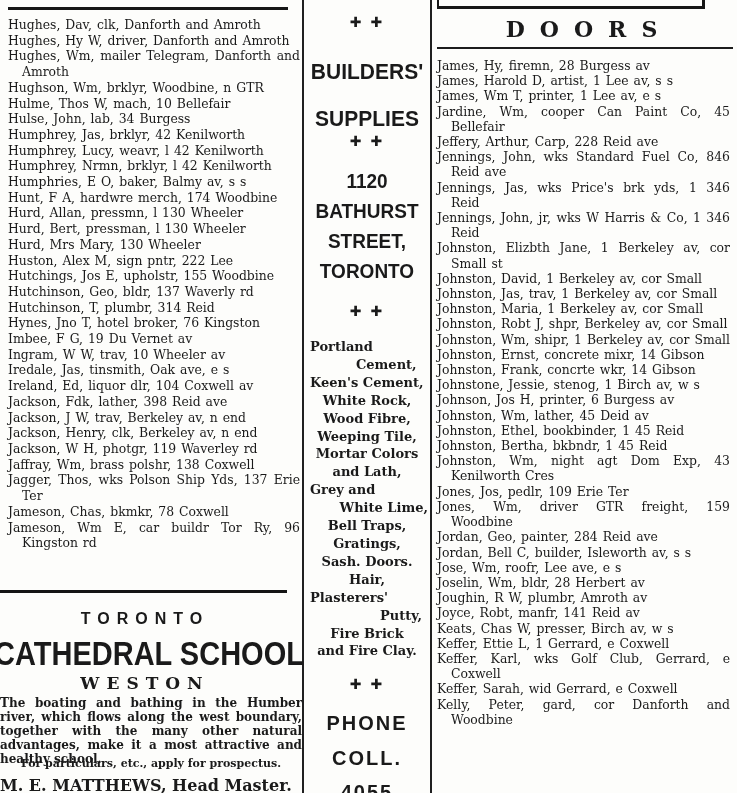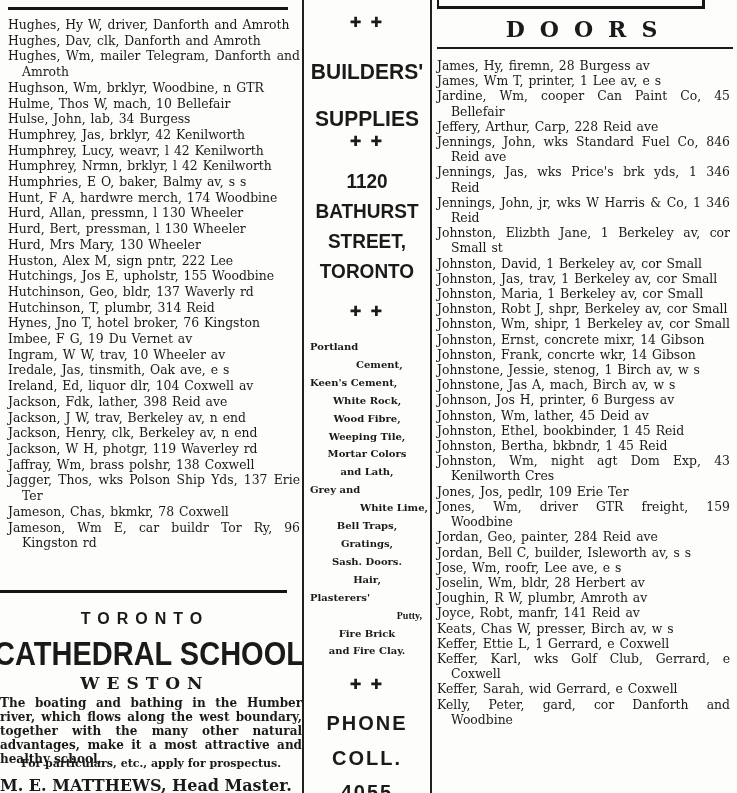--- a/index.html
+++ b/index.html
@@ -35,25 +35,25 @@
     font-family:"DejaVu Serif","Liberation Serif",serif;
   }
   
   .mid{position:absolute;left:306px;width:122px;text-align:center;}
   .orn{font-family:"DejaVu Sans","Liberation Sans",sans-serif;font-size:14px;font-weight:bold;letter-spacing:2px;}
   .orn1{top:14px;} .orn2{top:133px;} .orn3{top:303px;} .orn4{top:676px;}
   .mid-title{top:48px;font-family:"Liberation Sans","DejaVu Sans",sans-serif;
     font-weight:bold;font-size:21px;line-height:43px;transform:scaleY(1.08);transform-origin:top;}
   .mid-address{top:166px;font-family:"Liberation Sans","DejaVu Sans",sans-serif;
     font-weight:bold;font-size:19px;line-height:28px;transform:scaleY(1.08);transform-origin:top;}
-  .mid-products{top:338px;font-size:10px;font-weight:bold;line-height:17.9px;text-align:center;}
+  .mid-products{top:338px;font-size:13px;font-weight:bold;line-height:17.9px;text-align:center;}
   .p-left{text-align:left;padding-left:4px;}
   .p-indent{text-align:left;padding-left:50px;}
   .p-rightish{text-align:right;padding-left:18px;}
-  .p-right{text-align:right;padding-right:6px;font-family:Liberation Serif, serif;}
+  .p-right{text-align:right;padding-right:6px;}
   .mid-phone{top:706px;font-family:"Liberation Sans","DejaVu Sans",sans-serif;
     font-weight:bold;font-size:20px;line-height:33px;letter-spacing:2px;transform:scaleY(1.05);transform-origin:top;}
   
   .school-city{position:absolute;left:0;top:610px;width:290px;text-align:center;
     font-family:"Liberation Sans","DejaVu Sans",sans-serif;font-weight:bold;
     font-size:16px;letter-spacing:7px;}
   .school-name{position:absolute;left:-16px;top:636px;width:330px;text-align:center;
     font-family:"Liberation Sans","DejaVu Sans",sans-serif;font-weight:bold;
     font-size:29px;white-space:nowrap;transform:scaleY(1.12);transform-origin:top;}
   .school-place{position:absolute;left:0;top:673px;width:290px;text-align:center;
@@ -71,22 +71,22 @@
 <div class="page">
 
   <div class="rule-top-left"></div>
   <div class="vline vline-left"></div>
   <div class="vline vline-right"></div>
   <div class="box-remnant-h"></div>
   <div class="box-remnant-vl"></div>
   <div class="box-remnant-vr"></div>
 
   <div class="entries entries-left">
+      <div class="entry">Hughes, Dav, clk, Danforth and Amroth</div>
       <div class="entry">Hughes, Hy W, driver, Danforth and Amroth</div>
-      <div class="entry">Hughes, Dav, clk, Danforth and Amroth</div>
       <div class="entry">Hughes, Wm, mailer Telegram, Danforth and Amroth</div>
       <div class="entry">Hughson, Wm, brklyr, Woodbine, n GTR</div>
       <div class="entry">Hulme, Thos W, mach, 10 Bellefair</div>
       <div class="entry">Hulse, John, lab, 34 Burgess</div>
       <div class="entry">Humphrey, Jas, brklyr, 42 Kenilworth</div>
       <div class="entry">Humphrey, Lucy, weavr, l 42 Kenilworth</div>
       <div class="entry">Humphrey, Nrmn, brklyr, l 42 Kenilworth</div>
       <div class="entry">Humphries, E O, baker, Balmy av, s s</div>
       <div class="entry">Hunt, F A, hardwre merch, 174 Woodbine</div>
       <div class="entry">Hurd, Allan, pressmn, l 130 Wheeler</div>
@@ -155,36 +155,36 @@
   <div class="mid orn orn4">✚ ✚</div>
   <div class="mid mid-phone">
     <div>PHONE</div>
     <div>COLL. 4055</div>
   </div>
 
   <div class="doors-header">DOORS</div>
   <div class="rule-doors"></div>
   <div class="entries entries-right">
       <div class="entry">James, Hy, firemn, 28 Burgess av</div>
+      <div class="entry">James, Harold D, artist, 1 Lee av, s s</div>
       <div class="entry">James, Wm T, printer, 1 Lee av, e s</div>
       <div class="entry">Jardine, Wm, cooper Can Paint Co, 45 Bellefair</div>
       <div class="entry">Jeffery, Arthur, Carp, 228 Reid ave</div>
       <div class="entry">Jennings, John, wks Standard Fuel Co, 846 Reid ave</div>
       <div class="entry">Jennings, Jas, wks Price's brk yds, 1 346 Reid</div>
       <div class="entry">Jennings, John, jr, wks W Harris &amp; Co, 1 346 Reid</div>
       <div class="entry">Johnston, Elizbth Jane, 1 Berkeley av, cor Small st</div>
       <div class="entry">Johnston, David, 1 Berkeley av, cor Small</div>
       <div class="entry">Johnston, Jas, trav, 1 Berkeley av, cor Small</div>
       <div class="entry">Johnston, Maria, 1 Berkeley av, cor Small</div>
       <div class="entry">Johnston, Robt J, shpr, Berkeley av, cor Small</div>
       <div class="entry">Johnston, Wm, shipr, 1 Berkeley av, cor Small</div>
       <div class="entry">Johnston, Ernst, concrete mixr, 14 Gibson</div>
       <div class="entry">Johnston, Frank, concrte wkr, 14 Gibson</div>
       <div class="entry">Johnstone, Jessie, stenog, 1 Birch av, w s</div>
-      <div class="entry">Johnstone, Jas A, mach, Birch av, w s</div>
       <div class="entry">Johnson, Jos H, printer, 6 Burgess av</div>
       <div class="entry">Johnston, Wm, lather, 45 Deid av</div>
       <div class="entry">Johnston, Ethel, bookbinder, 1 45 Reid</div>
       <div class="entry">Johnston, Bertha, bkbndr, 1 45 Reid</div>
       <div class="entry">Johnston, Wm, night agt Dom Exp, 43 Kenilworth Cres</div>
       <div class="entry">Jones, Jos, pedlr, 109 Erie Ter</div>
       <div class="entry">Jones, Wm, driver GTR freight, 159 Woodbine</div>
       <div class="entry">Jordan, Geo, painter, 284 Reid ave</div>
       <div class="entry">Jordan, Bell C, builder, Isleworth av, s s</div>
       <div class="entry">Jose, Wm, roofr, Lee ave, e s</div>

